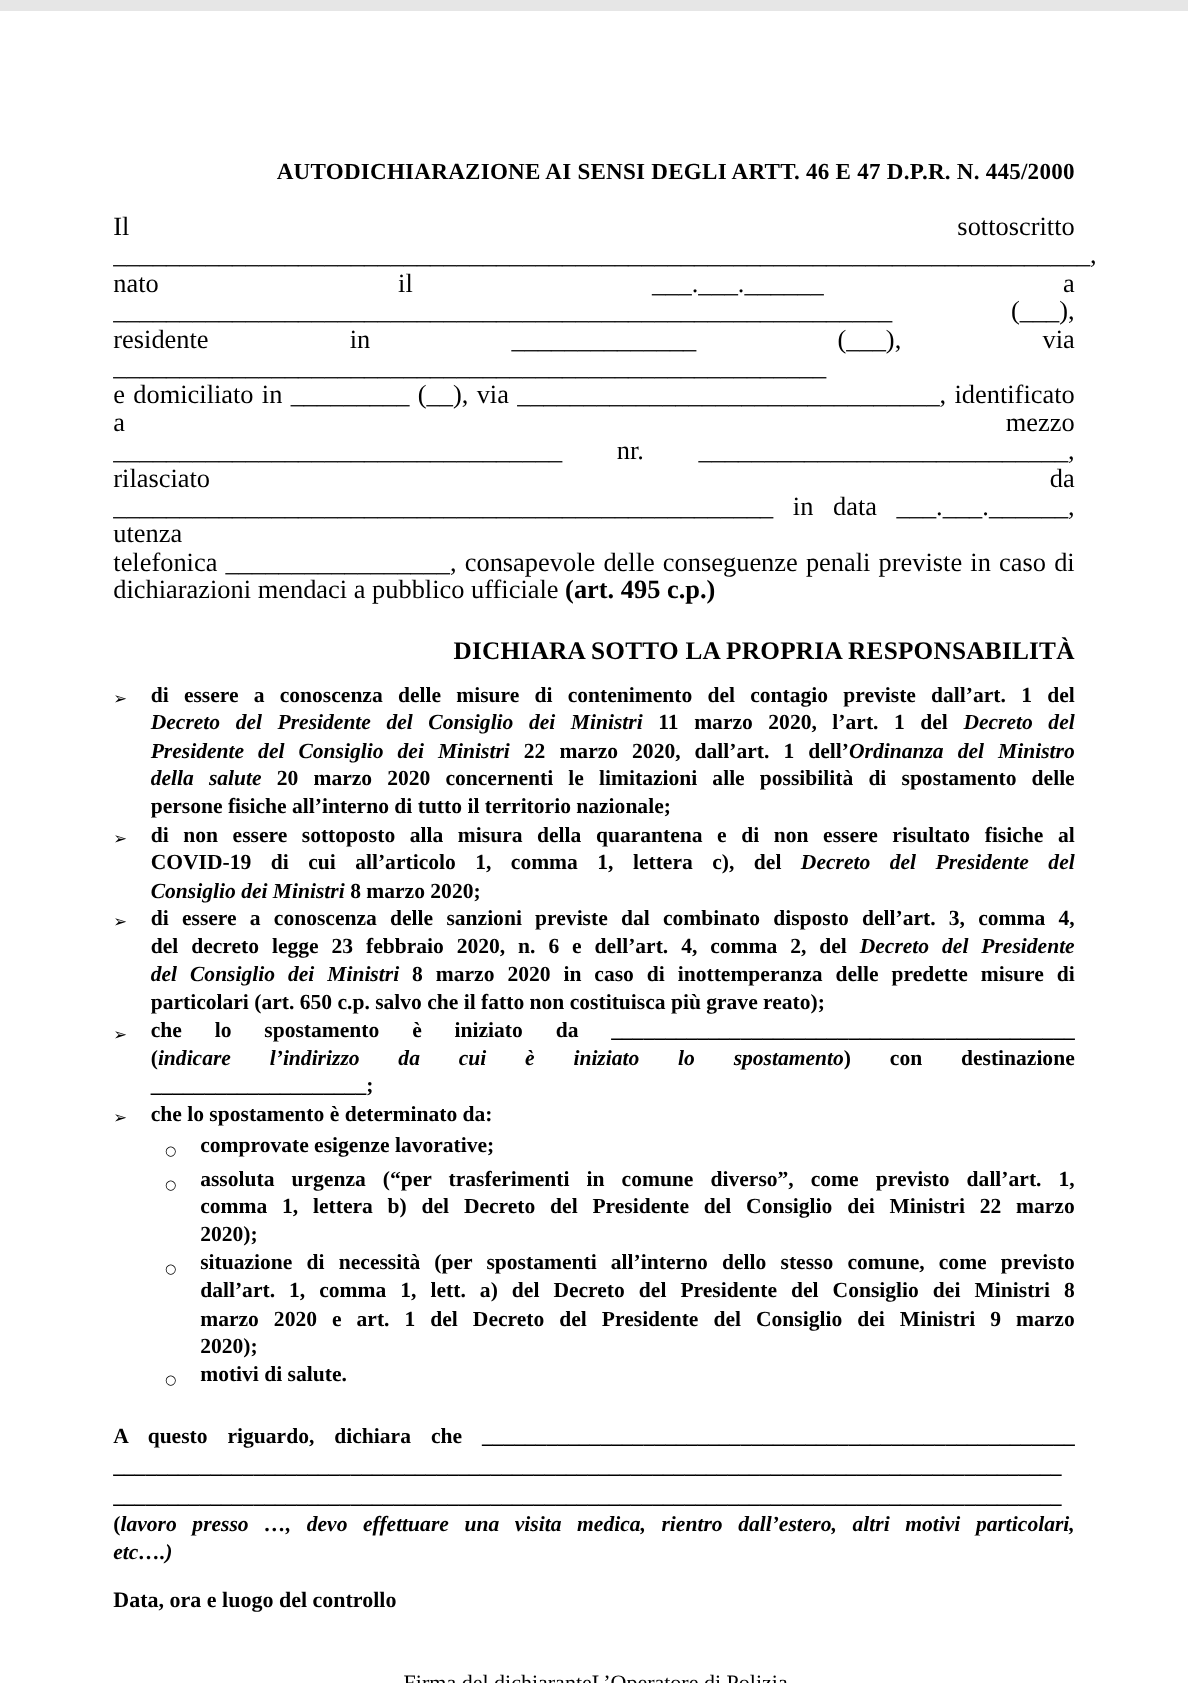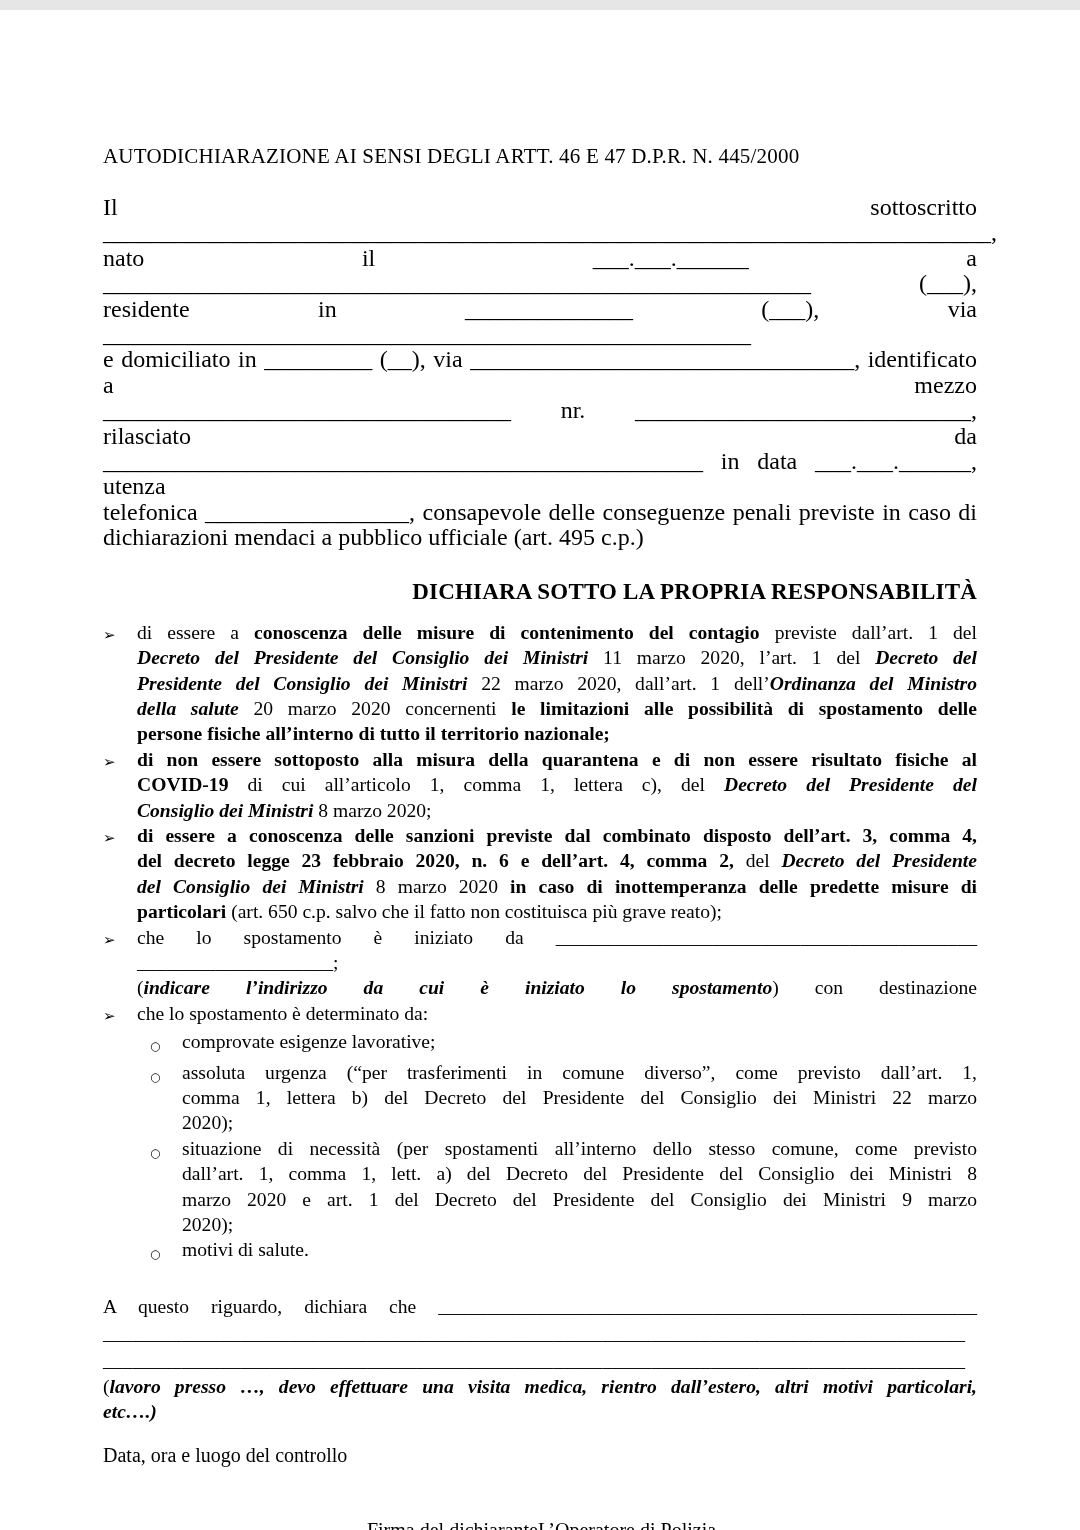--- a/index.html
+++ b/index.html
@@ -12,22 +12,22 @@
     font-family: "Liberation Serif", serif;
     overflow: hidden;
   }
   .top-band { height: 10px; width: 100%; background: #e6e6e6; }
   .content { padding: 0 103px; }
 
   .title {
     margin: 133px 0 0 0;
     font-size: 21px;
     line-height: 27px;
-    font-weight: normal;
-    text-align: left;
+    font-weight: bold;
+    text-align: right;
     letter-spacing: 0.2px;
   }
 
   .intro { margin-top: 25px; font-size: 24px; line-height: 25.4px; }
 
   .heading {
     margin: 26px 0 0 0;
     font-size: 23px;
     line-height: 29px;
     font-weight: bold;
@@ -42,21 +42,21 @@
   .line.l  { text-align: left; text-align-last: left; }
 
   .row { display: flex; align-items: flex-start; }
   .row .btext { flex: 1; min-width: 0; }
   .row .marker { font-family: "DejaVu Sans", sans-serif; flex: none; }
   .lvl1 > .marker { width: 34px; font-size: 15px; padding-top: 3px; }
   .lvl2 { padding-left: 45px; }
   .lvl2 > .marker { width: 32px; font-size: 12px; padding-top: 5px; padding-left: 2px; }
 
   span.r  { font-weight: normal; }
-  span.b  { font-weight: normal; }
+  span.b  { font-weight: bold; }
   span.bi { font-weight: bold; font-style: italic; }
   span.bu {
     font-weight: bold;
     text-decoration-thickness: 2px;
     text-underline-offset: 3px;
   }
 
   .closing { margin-top: 25px; font-size: 19.6px; line-height: 27px; }
   .note { font-size: 19.6px; line-height: 25.4px; }
   .data-label { margin-top: 18px; font-size: 20px; line-height: 25px; }
@@ -114,22 +114,22 @@
             <div class="line jl"><span class="bu">di essere a conoscenza delle sanzioni previste dal combinato disposto dell’art. 3, comma 4,</span></div>
             <div class="line jl"><span class="bu">del decreto legge 23 febbraio 2020, n. 6 e dell’art. 4, comma 2,</span><span class="b"> del </span><span class="bi">Decreto del Presidente</span></div>
             <div class="line jl"><span class="bi">del Consiglio dei Ministri</span><span class="b"> 8 marzo 2020 </span><span class="bu">in caso di inottemperanza delle predette misure di</span></div>
             <div class="line l"><span class="bu">particolari</span><span class="b"> (art. 650 c.p. salvo che il fatto non costituisca più grave reato);</span></div>
           </div>
         </div>
         <div class="row lvl1">
           <span class="marker">➢</span>
           <div class="btext">
             <div class="line jl"><span class="b">che lo spostamento è iniziato da </span><span class="b">___________________________________________</span></div>
+            <div class="line jl"><span class="b">(</span><span class="bi">indicare l’indirizzo da cui è iniziato lo spostamento</span><span class="b">) con destinazione</span></div>
             <div class="line l"><span class="b">____________________;</span></div>
-            <div class="line jl"><span class="b">(</span><span class="bi">indicare l’indirizzo da cui è iniziato lo spostamento</span><span class="b">) con destinazione</span></div>
           </div>
         </div>
         <div class="row lvl1">
           <span class="marker">➢</span>
           <div class="btext">
             <div class="line l"><span class="b">che lo spostamento è determinato da:</span></div>
           </div>
         </div>
         <div class="row lvl2">
           <span class="marker">○</span>

